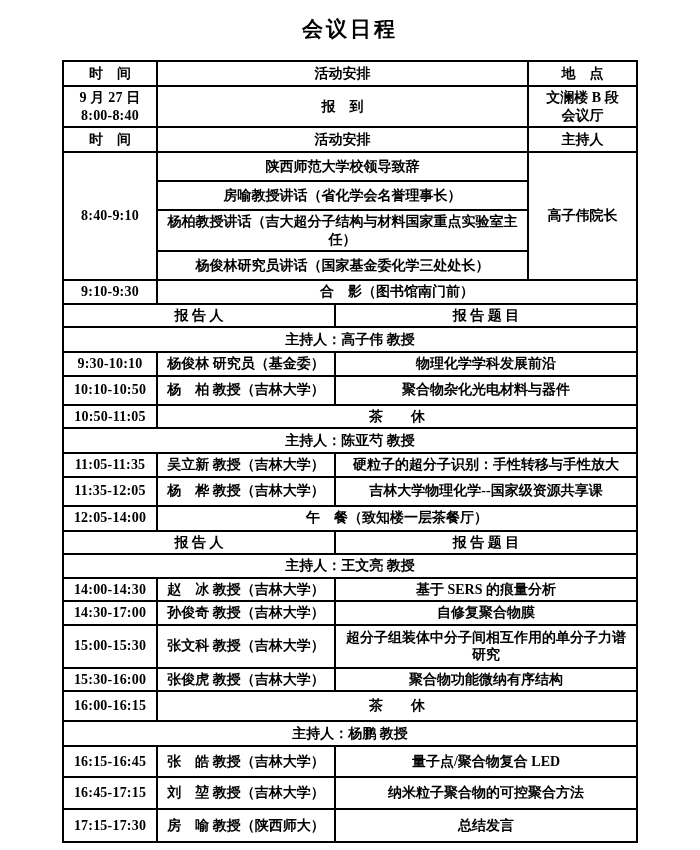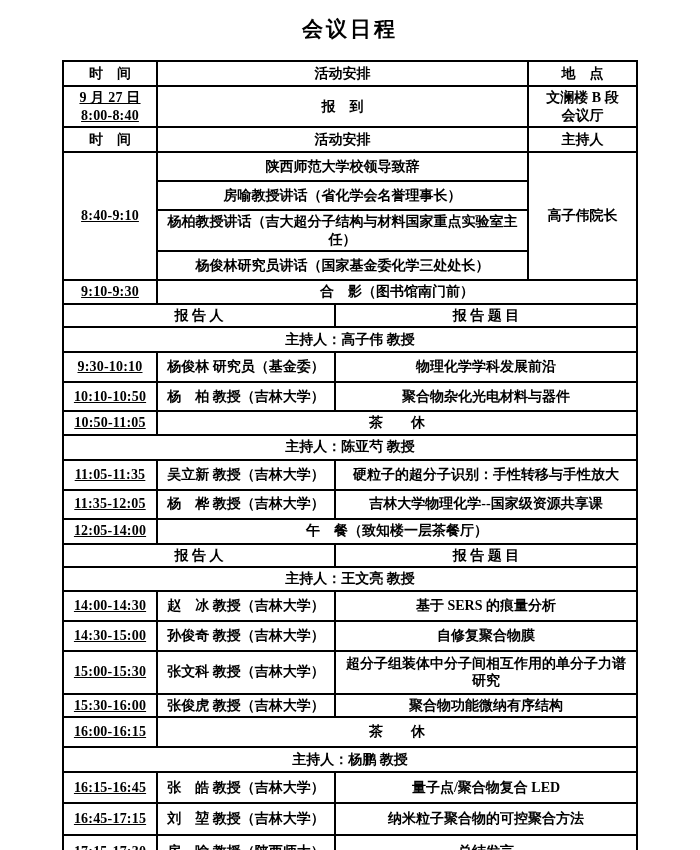--- a/index.html
+++ b/index.html
@@ -29,38 +29,37 @@
     text-align:center;
     vertical-align:middle;
     padding:2px 4px;
     line-height:1.25;
     overflow:hidden;
   }
   td.time{
     font-weight:normal;
     font-size:14.5px;
     letter-spacing:0.2px;
-    text-decoration:underline;
   }
   td.time .date-line{font-weight:bold;font-size:14px;}
   td.speaker{
     text-align:left;
     padding-left:7px;
     font-size:13.5px;
   }
   td.chair{
     text-align:left;
     padding-left:6px;
     font-size:14.5px;
     margin-left:18px;
   }
   td.fit{font-size:13.5px;}
   
   tr.h24{height:16px}tr.h25{height:25px}tr.h26{height:30px}tr.h28{height:18px}
-  tr.h29{height:29px}tr.h30{height:30px}tr.h31{height:31px}tr.h32{height:32px}
+  tr.h29{height:29px}tr.h30{height:23px}tr.h31{height:31px}tr.h32{height:32px}
   tr.h33{height:33px}tr.h40{height:40px}tr.h43{height:43px}
 </style>
 </head>
 <body>
 
 <h1 class="doc-title">会议日程</h1>
 
 <table class="schedule">
   <colgroup>
     <col style="width:94px">
@@ -167,21 +166,21 @@
   <tr class="h24">
     <td colspan="4" class="chair">主持人：王文亮 教授</td>
   </tr>
 
   <tr class="h30">
     <td class="time">14:00-14:30</td>
     <td class="speaker">赵　冰 教授（吉林大学）</td>
     <td colspan="2">基于 SERS 的痕量分析</td>
   </tr>
   <tr class="h30">
-    <td class="time">14:30-15:00</td>
+    <td class="time">14:30-17:00</td>
     <td class="speaker">孙俊奇 教授（吉林大学）</td>
     <td colspan="2">自修复聚合物膜</td>
   </tr>
   <tr class="h43">
     <td class="time">15:00-15:30</td>
     <td class="speaker">张文科 教授（吉林大学）</td>
     <td colspan="2">超分子组装体中分子间相互作用的单分子力谱研究</td>
   </tr>
   <tr class="h28">
     <td class="time">15:30-16:00</td>

